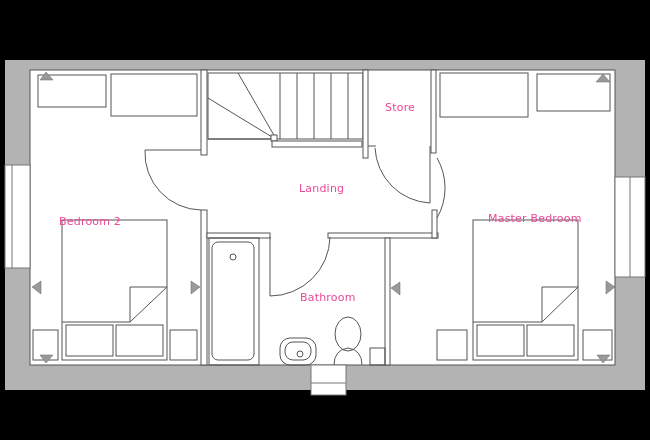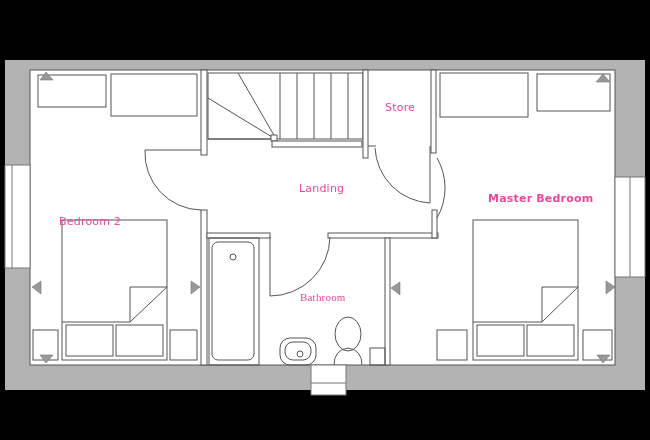--- a/index.html
+++ b/index.html
@@ -115,14 +115,14 @@
     <polygon points="32,287 41,281 41,294"></polygon>
     <polygon points="200,287 191,281 191,294"></polygon>
     <polygon points="391,288 400,282 400,295"></polygon>
     <polygon points="615,287 606,281 606,294"></polygon>
   </g>
 </svg>
 
 <div class="lbl" style="left:59px;top:170px;margin-top:45px;">Bedroom 2</div>
 <div class="lbl" style="left:263px;top:182px;margin-left:36px;">Landing</div>
 <div class="lbl" style="left:385px;top:101px;">Store</div>
-<div class="lbl" style="left:488px;top:192px;font-weight:bold;">Master Bedroom</div>
-<div class="lbl" style="left:300px;top:291px;font-family:Liberation Serif, serif;">Bathroom</div>
+<div class="lbl" style="left:488px;top:212px;">Master Bedroom</div>
+<div class="lbl" style="left:300px;top:291px;">Bathroom</div>
 
 </body></html>

